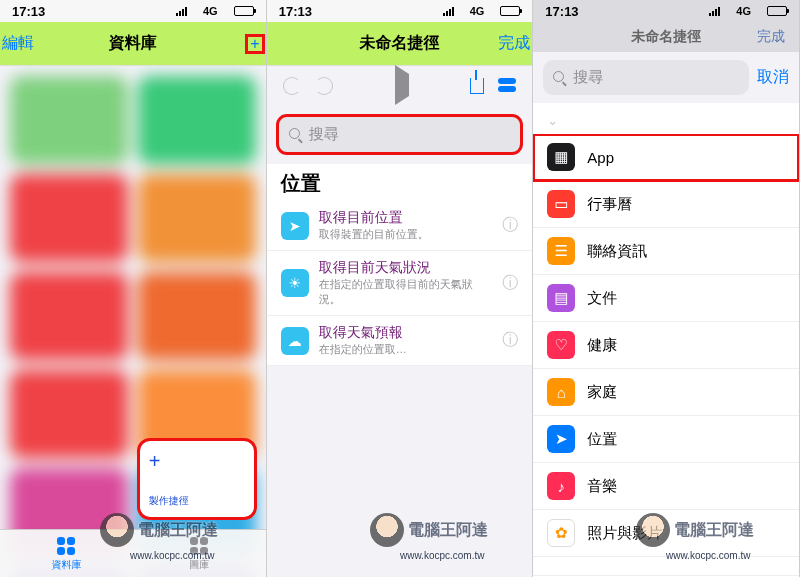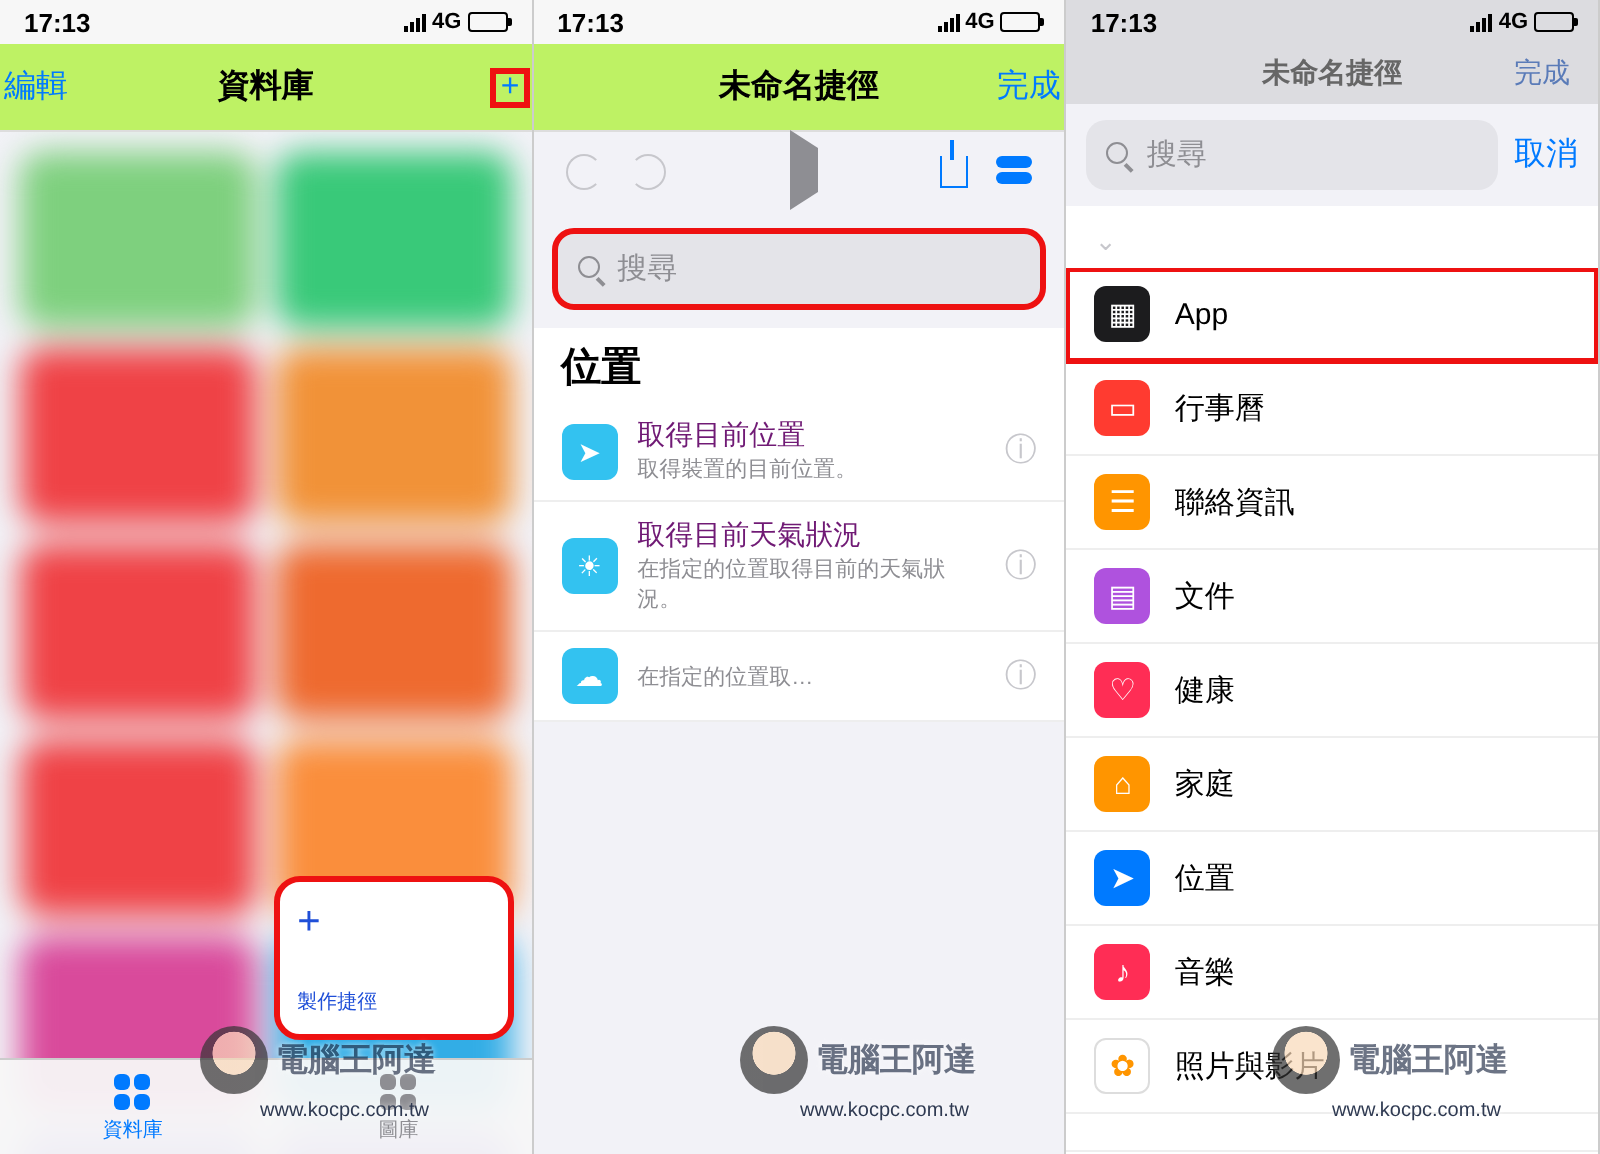--- a/index.html
+++ b/index.html
@@ -2,21 +2,21 @@
 <html><head>
   <meta charset="utf-8">
   <style>
     * { margin: 0; padding: 0; box-sizing: border-box; }
     body { width: 800px; height: 577px; display: flex; font-family: -apple-system, "Helvetica Neue", sans-serif; background: #000; overflow: hidden; position: relative; }
     .screen { flex: 1; background: #f2f2f7; display: flex; flex-direction: column; position: relative; border-right: 1px solid #ccc; overflow: hidden; }
     .screen:last-child { border-right: none; }
 
     
     .status-bar { display: flex; justify-content: space-between; align-items: center; padding: 4px 12px; font-size: 13px; font-weight: 600; height: 22px; background: #f7f7f7; }
-    .status-right { display: flex; align-items: center; gap: 3px; font-size: 11px; }
+    .status-right { display: flex; align-items: center; gap: 16px; font-size: 11px; }
     .signal { display: inline-flex; gap: 1px; align-items: flex-end; }
     .signal i { width: 2px; background: #000; display: inline-block; }
     .signal i:nth-child(1){height:3px}.signal i:nth-child(2){height:5px}.signal i:nth-child(3){height:7px}.signal i:nth-child(4){height:9px}
     .battery { width: 20px; height: 10px; border: 1px solid #000; border-radius: 2px; position: relative; }
     .battery::after { content:''; position:absolute; right:-3px; top:2px; width:2px; height:4px; background:#000; border-radius:0 1px 1px 0; }
     .battery-fill { height:100%; width:60%; background:#33c759; border-radius:1px; }
 
     
     .nav { display: flex; justify-content: space-between; align-items: center; padding: 8px 2px; background: #bef264; border-bottom: 0.5px solid #ddd; height: 44px; }
     .nav .title { font-size: 16px; font-weight: 600; position: absolute; left: 50%; transform: translateX(-50%); }
@@ -203,20 +203,21 @@
     <span class="action-icon" style="background:#33c2f0">☀</span>
     <span class="action-text">
       <div class="action-title">取得目前天氣狀況</div>
       <div class="action-sub">在指定的位置取得目前的天氣狀況。</div>
     </span>
     <span class="info">ⓘ</span>
       </div>
       <div class="action">
     <span class="action-icon" style="background:#33c2f0">☁</span>
     <span class="action-text">
+      <div class="action-title">取得天氣預報</div>
       <div class="action-sub">在指定的位置取…</div>
     </span>
     <span class="info">ⓘ</span>
       </div>
     </div>
 </div>
 
 <div class="screen">
   <div class="status-bar" style="background:#dcdce0">
     <span>17:13</span>

